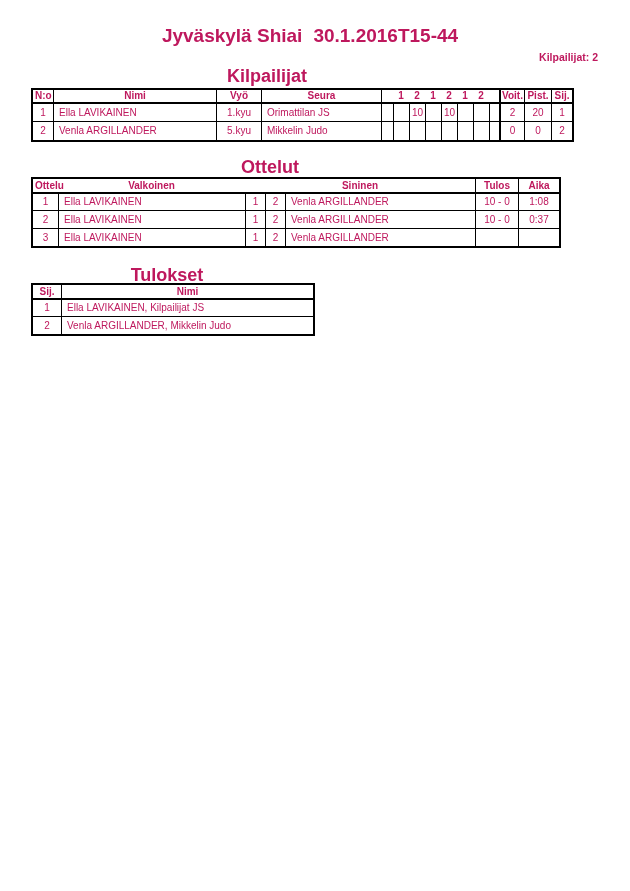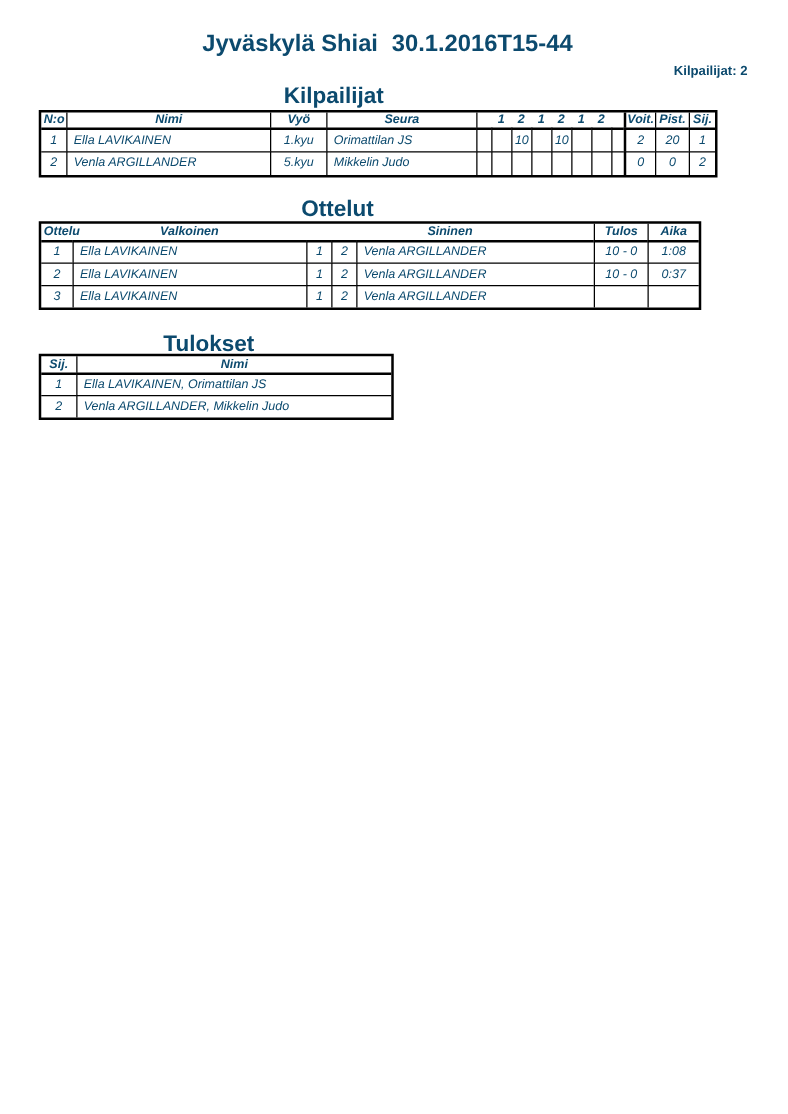--- a/index.html
+++ b/index.html
@@ -1,34 +1,34 @@
 <!DOCTYPE html>
 <html><head>
 <meta charset="utf-8">
 <style>
   html,body{margin:0;padding:0;background:#fff;}
   #page{position:relative;width:630px;height:743px;background:#ffffff;
-        font-family:"Liberation Sans",sans-serif;color:#0c4a6e;overflow:hidden;}
+        font-family:"Liberation Sans",sans-serif;color:#be185d;overflow:hidden;}
 
   
   .main-title{position:absolute;top:25px;left:0;width:620px;display:flex;
               justify-content:center;align-items:baseline;font-size:19px;font-weight:bold;}
   .main-title .date{margin-left:11px;}
   .main-title .cat{}
 
   .participants-count{position:absolute;top:51px;right:32px;font-size:10.5px;font-weight:bold;}
 
   .section-title{position:absolute;font-weight:bold;font-size:18px;text-align:center;}
   #st-kilpailijat{top:66px;left:0;width:534px;}
   #st-ottelut{top:157px;left:0;width:540px;}
   #st-tulokset{top:265px;left:0;width:334px;}
 
   
   .tbl{position:absolute;display:grid;background:#fff;border:2px solid #000;
-       font-size:10px;line-height:1;box-sizing:content-box;font-style:italic;}
+       font-size:10px;line-height:1;box-sizing:content-box;}
   .tbl *{box-sizing:border-box;}
   .c{border-left:1px solid #000;border-top:1px solid #000;display:flex;
      align-items:center;justify-content:center;white-space:nowrap;overflow:hidden;}
   .h{border-top:none;font-weight:bold;}       
   .nbl{border-left:none;}                     
   .r1{border-top-width:2px;}                  
   .bl2{border-left-width:2px;text-align:right;}                
   .left{justify-content:flex-start;padding-left:5px;}
   .hdr-first{justify-content:flex-start;padding-left:2px;overflow:visible;z-index:2;}
 
@@ -148,18 +148,18 @@
     <div class="c"></div>
     <div class="c"></div>
   </div>
 
   <div id="st-tulokset" class="section-title">Tulokset</div>
 
   <div id="t3" class="tbl">
     <div class="c h nbl">Sij.</div>
     <div class="c h">Nimi</div>
     <div class="c r1 nbl">1</div>
-    <div class="c r1 left">Ella LAVIKAINEN, Orimattilan JS</div>
+    <div class="c r1 left">Ella LAVIKAINEN, Kilpailijat JS</div>
     <div class="c nbl">2</div>
     <div class="c left">Venla ARGILLANDER, Mikkelin Judo</div>
   </div>
 
 </div>
 
 </body></html>

